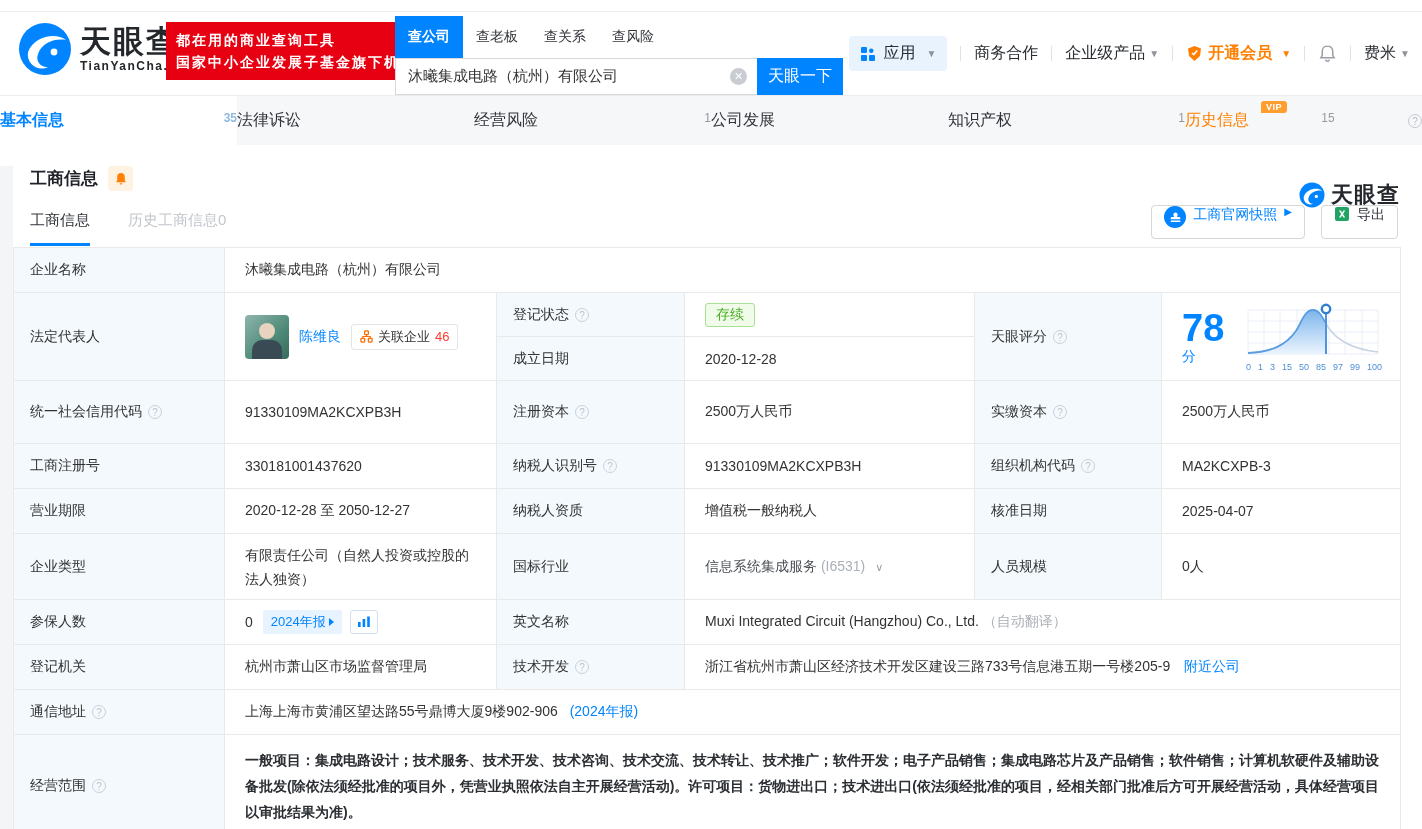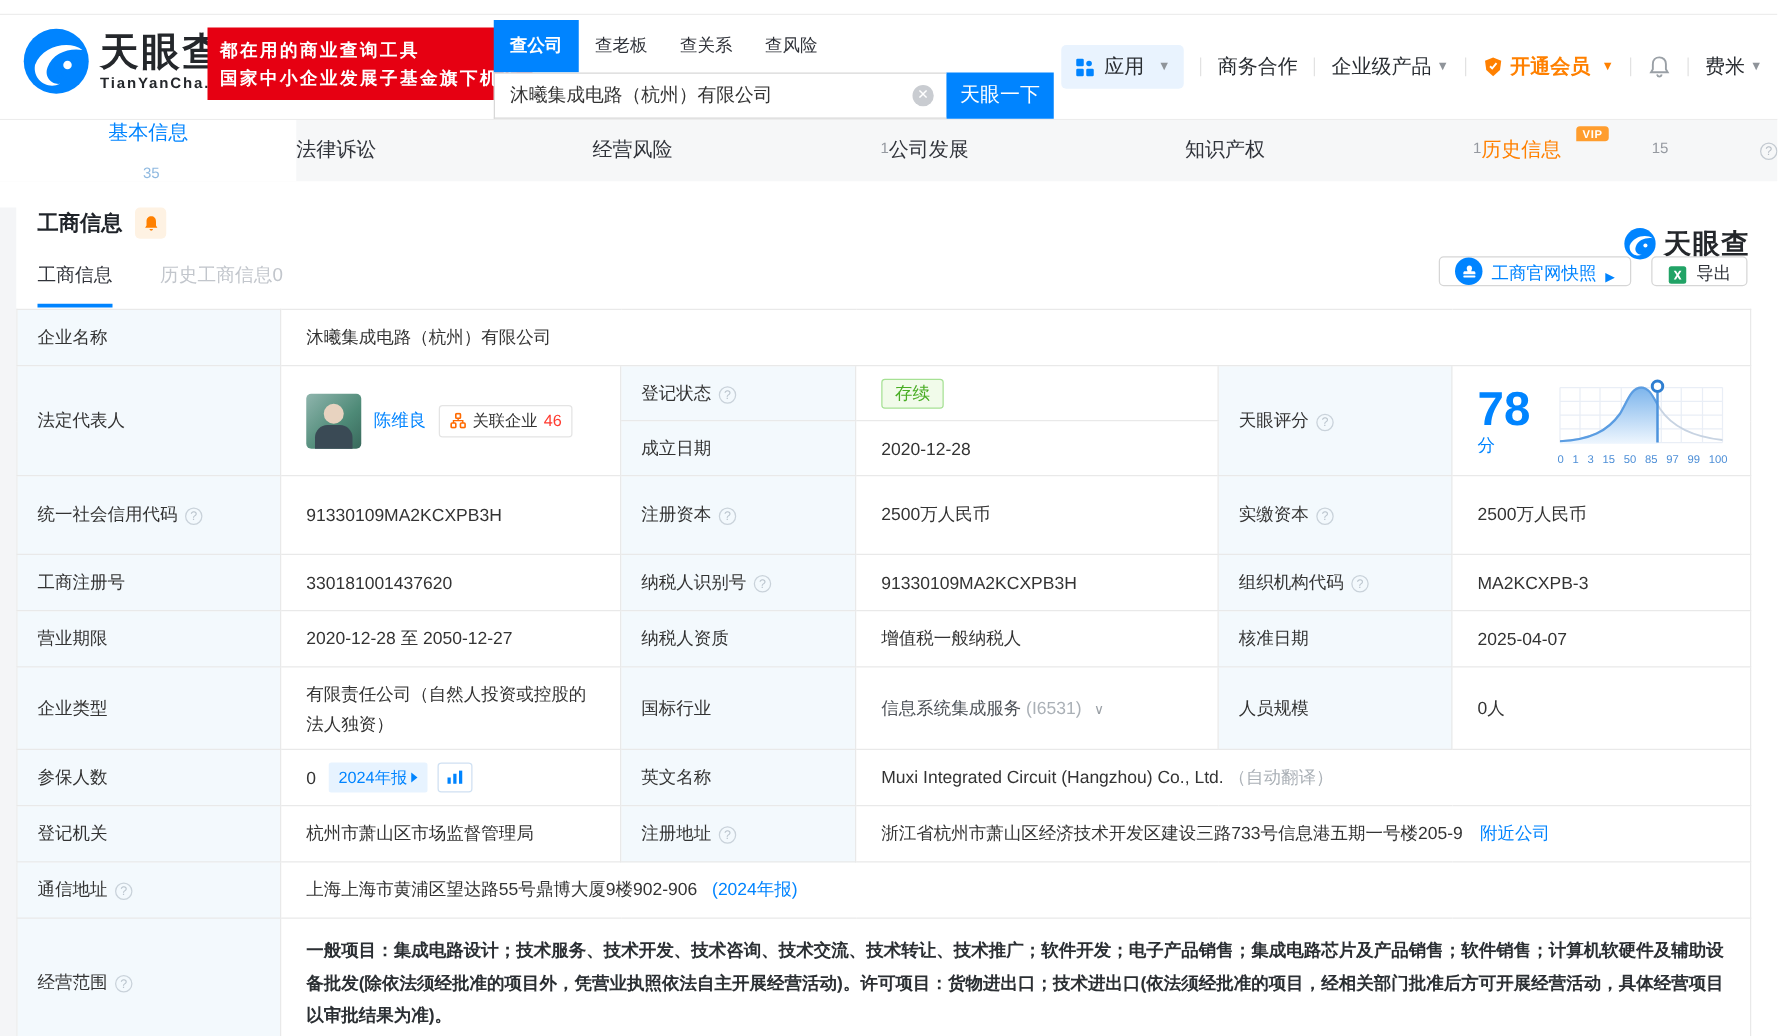--- a/index.html
+++ b/index.html
@@ -35,21 +35,21 @@
   .caret { font-size:10px; color:#8f949a; margin-left:4px; }
   .hitem { display:flex; align-items:center; cursor:pointer; }
   .vip-link { color:#ff8000; font-weight:bold; display:flex; align-items:center; gap:5px; cursor:pointer; }
   .vip-link .caret { color:#ff8000; }
 
   
   .main-tabs { display:flex; height:50px; background:#f6f7f8; border-top:1px solid #ececec; }
   .mtab { flex:1; display:flex; align-items:center; justify-content:space-between; font-size:16px;
     color:#30333a; cursor:pointer; position:relative; }
   .mtab .cnt { font-size:12px; color:#9599a0; margin-left:5px; margin-top:-6px; }
-  .mtab.active { background:#fff; color:#0084ff; font-weight:normal;flex-direction:column; }
+  .mtab.active { background:#fff; color:#0084ff; font-weight:bold; }
   .mtab.active .cnt { color:#8fb9e0; }
   .mtab.vip-tab { color:#ff8000; }
   .vip-badge { position:absolute; top:5px; margin-left:76px; background:#ff9d2e; color:#fff;
     font-size:9px; font-weight:bold; padding:1px 5px; border-radius:3px 3px 3px 0; letter-spacing:.5px; }
   .q-icon { display:inline-block; width:14px; height:14px; border:1px solid #c4cad1; border-radius:50%;
     color:#b6bdc5; font-size:10px; line-height:13px; text-align:center; margin-left:6px; font-weight:normal; }
 
   
   .content { position:relative; background:#fff; }
   .left-gutter { position:absolute; left:0; top:0; width:13px; height:684px; background:#f4f5f7; }
@@ -59,22 +59,22 @@
     display:flex; align-items:center; justify-content:center; cursor:pointer; }
   .right-logo { position:absolute; right:22px; top:14px; display:flex; align-items:center; gap:6px; }
   .right-logo .txt { font-size:22px; font-weight:bold; color:#24272b; letter-spacing:1px; }
 
   .subtab-row { position:relative; margin:20px 0 0 30px; height:36px; }
   .subtabs { display:flex; gap:38px; font-size:15px; }
   .subtab { padding-bottom:13px; cursor:pointer; }
   .subtab.active { color:#30333a; border-bottom:3px solid #0084ff; }
   .subtab.inactive { color:#c2c6cc; }
   .sub-actions { position:absolute; right:24px; top:-6px; display:flex; gap:16px; }
-  .btn { height:24px; background:#fff; border:1px solid #d6d6d6; border-radius:4px;
-    display:flex; align-items:flex-end; padding:0 12px; font-size:14px; cursor:pointer; gap:7px;
+  .btn { height:34px; background:#fff; border:1px solid #d6d6d6; border-radius:4px;
+    display:flex; align-items:flex-start; padding:0 12px; font-size:14px; cursor:pointer; gap:7px;
     font-family:"Liberation Sans","DejaVu Sans",sans-serif; }
   .btn-snapshot { color:#0084ff; }
   .stamp-circle { width:22px; height:22px; border-radius:50%; background:#0084ff;
     display:flex; align-items:center; justify-content:center; }
   .arrow-r { font-size:10px; color:#0084ff; }
   .btn-export { color:#30333a; }
 
   
   table.biz { margin-left:13px; width:1387px; border-collapse:collapse; font-size:14px; table-layout:fixed; }
   table.biz td { border:1px solid #e9e9e9; vertical-align:middle; }
@@ -430,21 +430,21 @@
       <td class="val" colspan="3">
         <span>Muxi Integrated Circuit (Hangzhou) Co., Ltd.</span>
         <span class="gray">（自动翻译）</span>
       </td>
     </tr>
 
     <tr style="height:45px">
       <td class="lbl">登记机关</td>
       <td class="val">杭州市萧山区市场监督管理局</td>
       <td class="lbl">
-        <span>注册地址</span><span class="help">?</span>
+        <span>技术开发</span><span class="help">?</span>
       </td>
       <td class="val" colspan="3">
         <span>浙江省杭州市萧山区经济技术开发区建设三路733号信息港五期一号楼205-9</span>
         <a class="link" style="margin-left:10px">附近公司</a>
       </td>
     </tr>
 
     <tr style="height:45px">
       <td class="lbl">
         <span>通信地址</span><span class="help">?</span>

